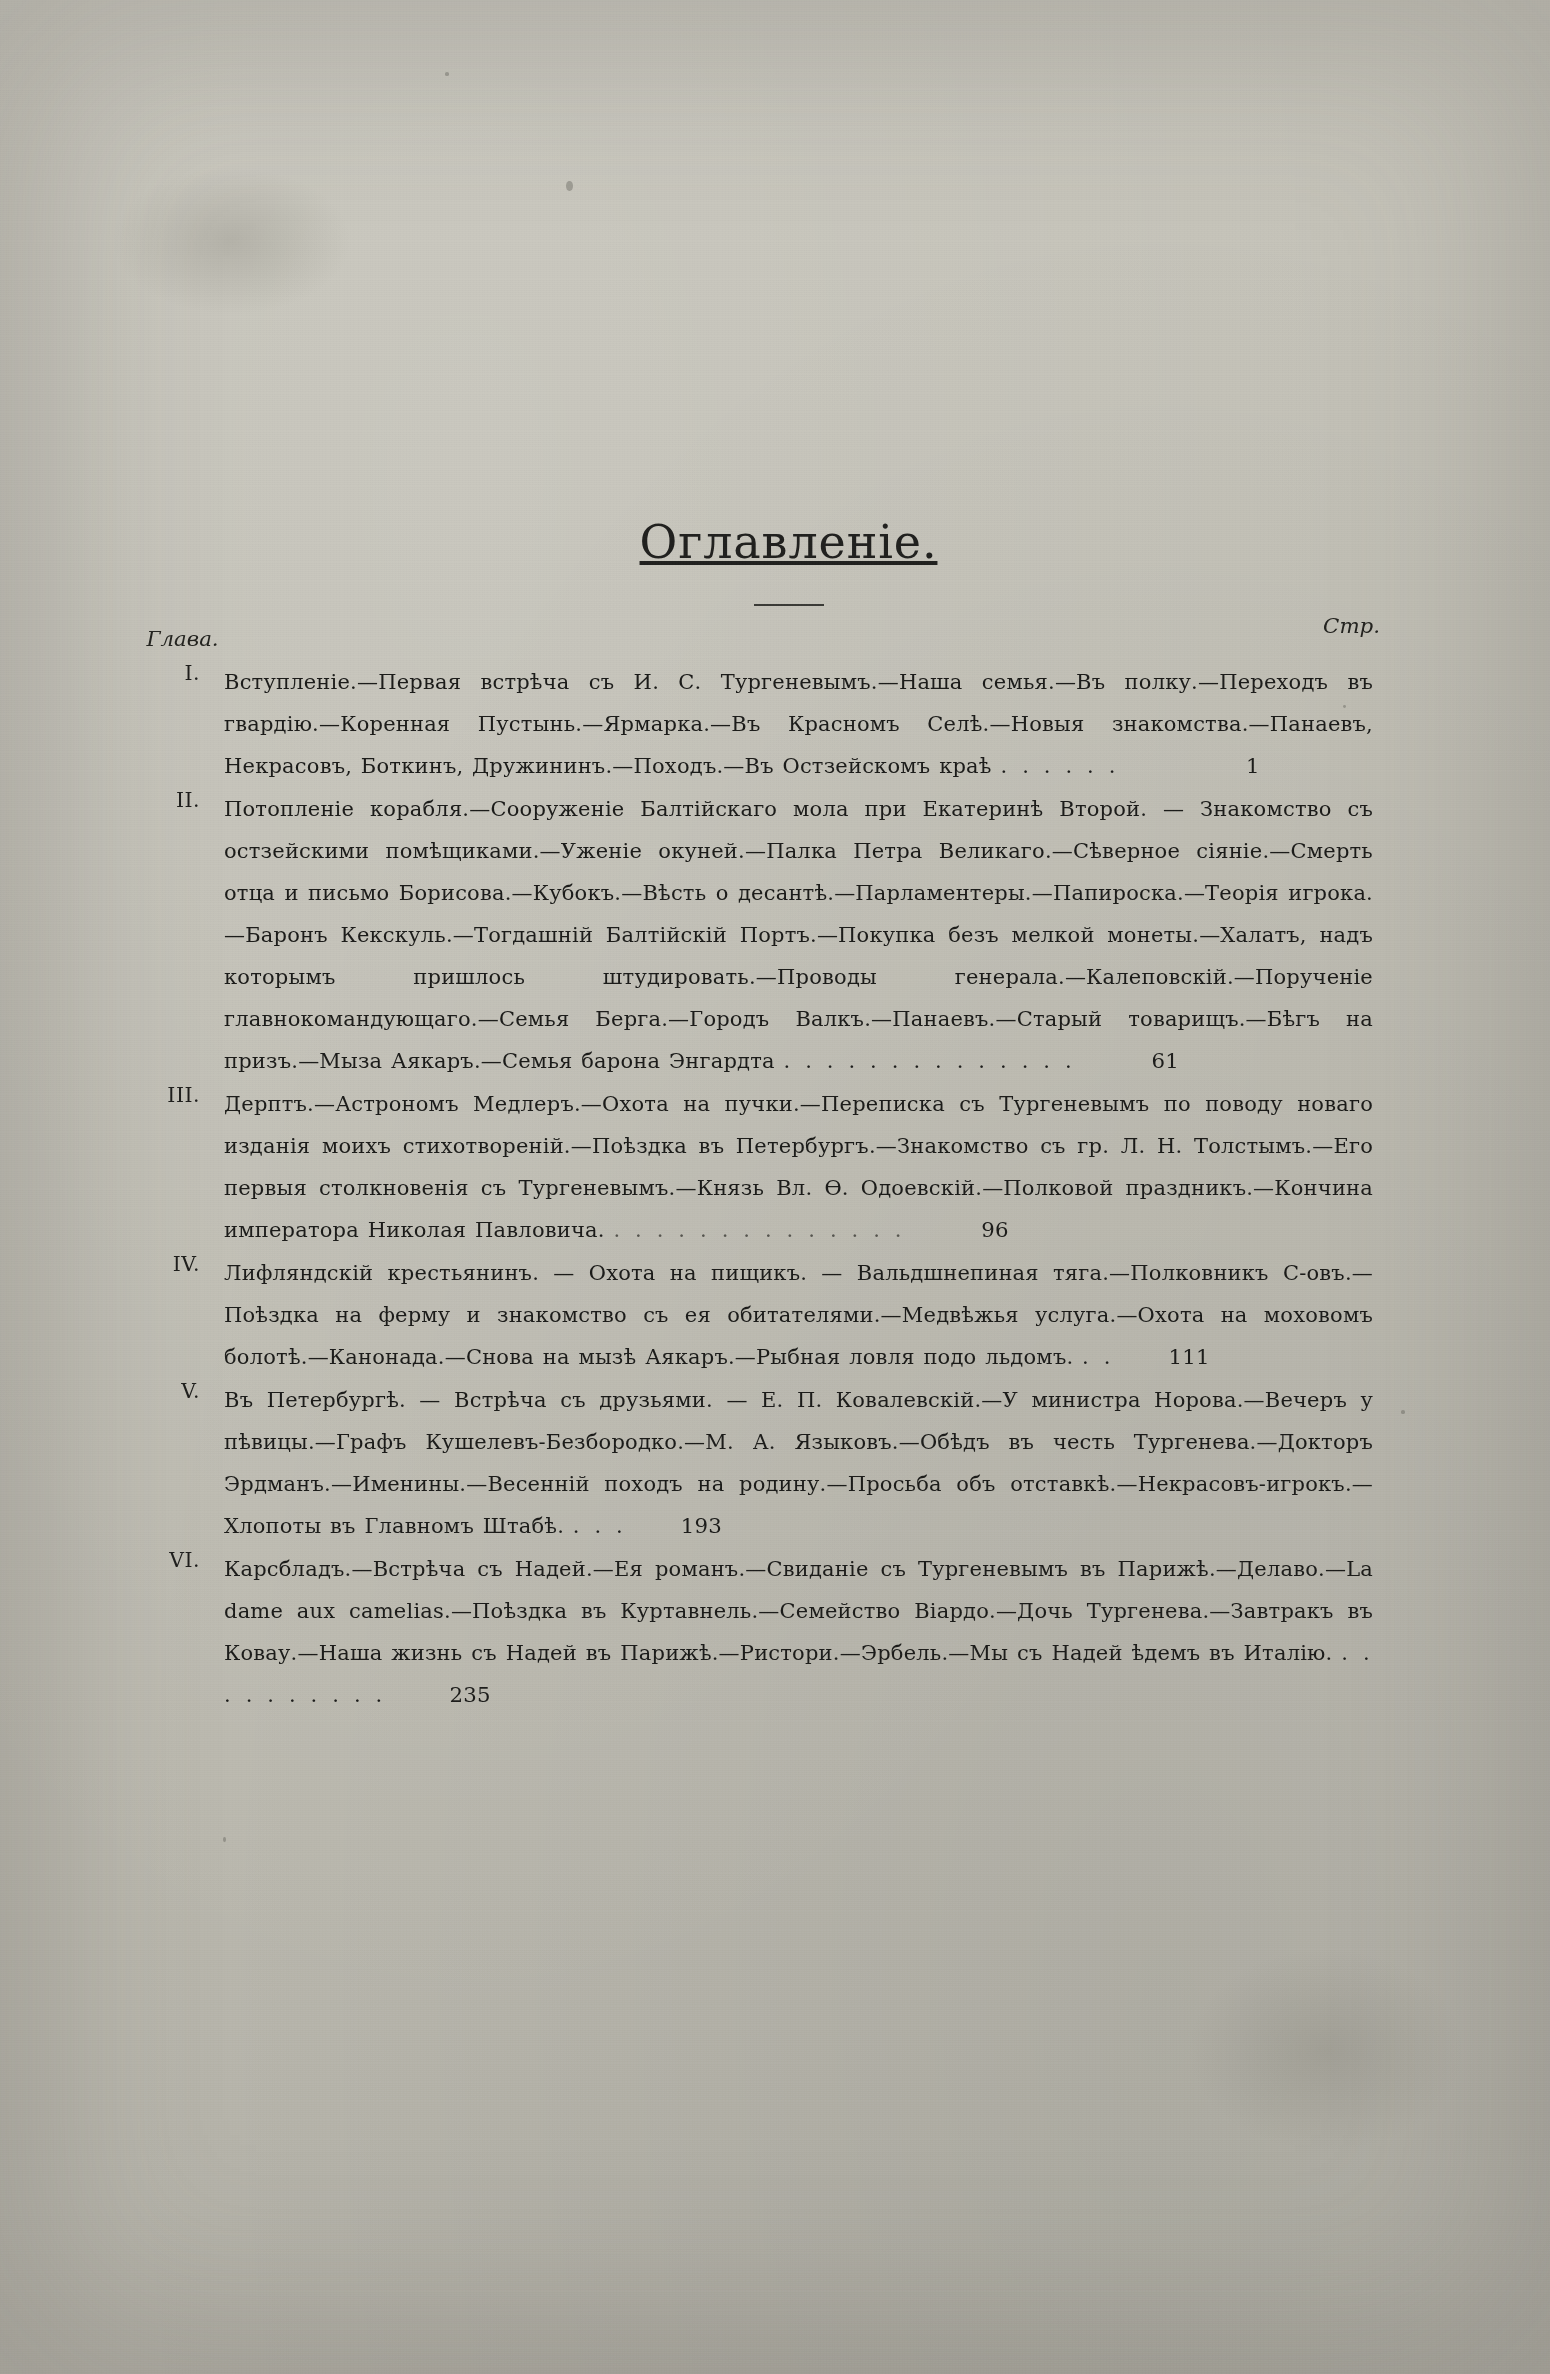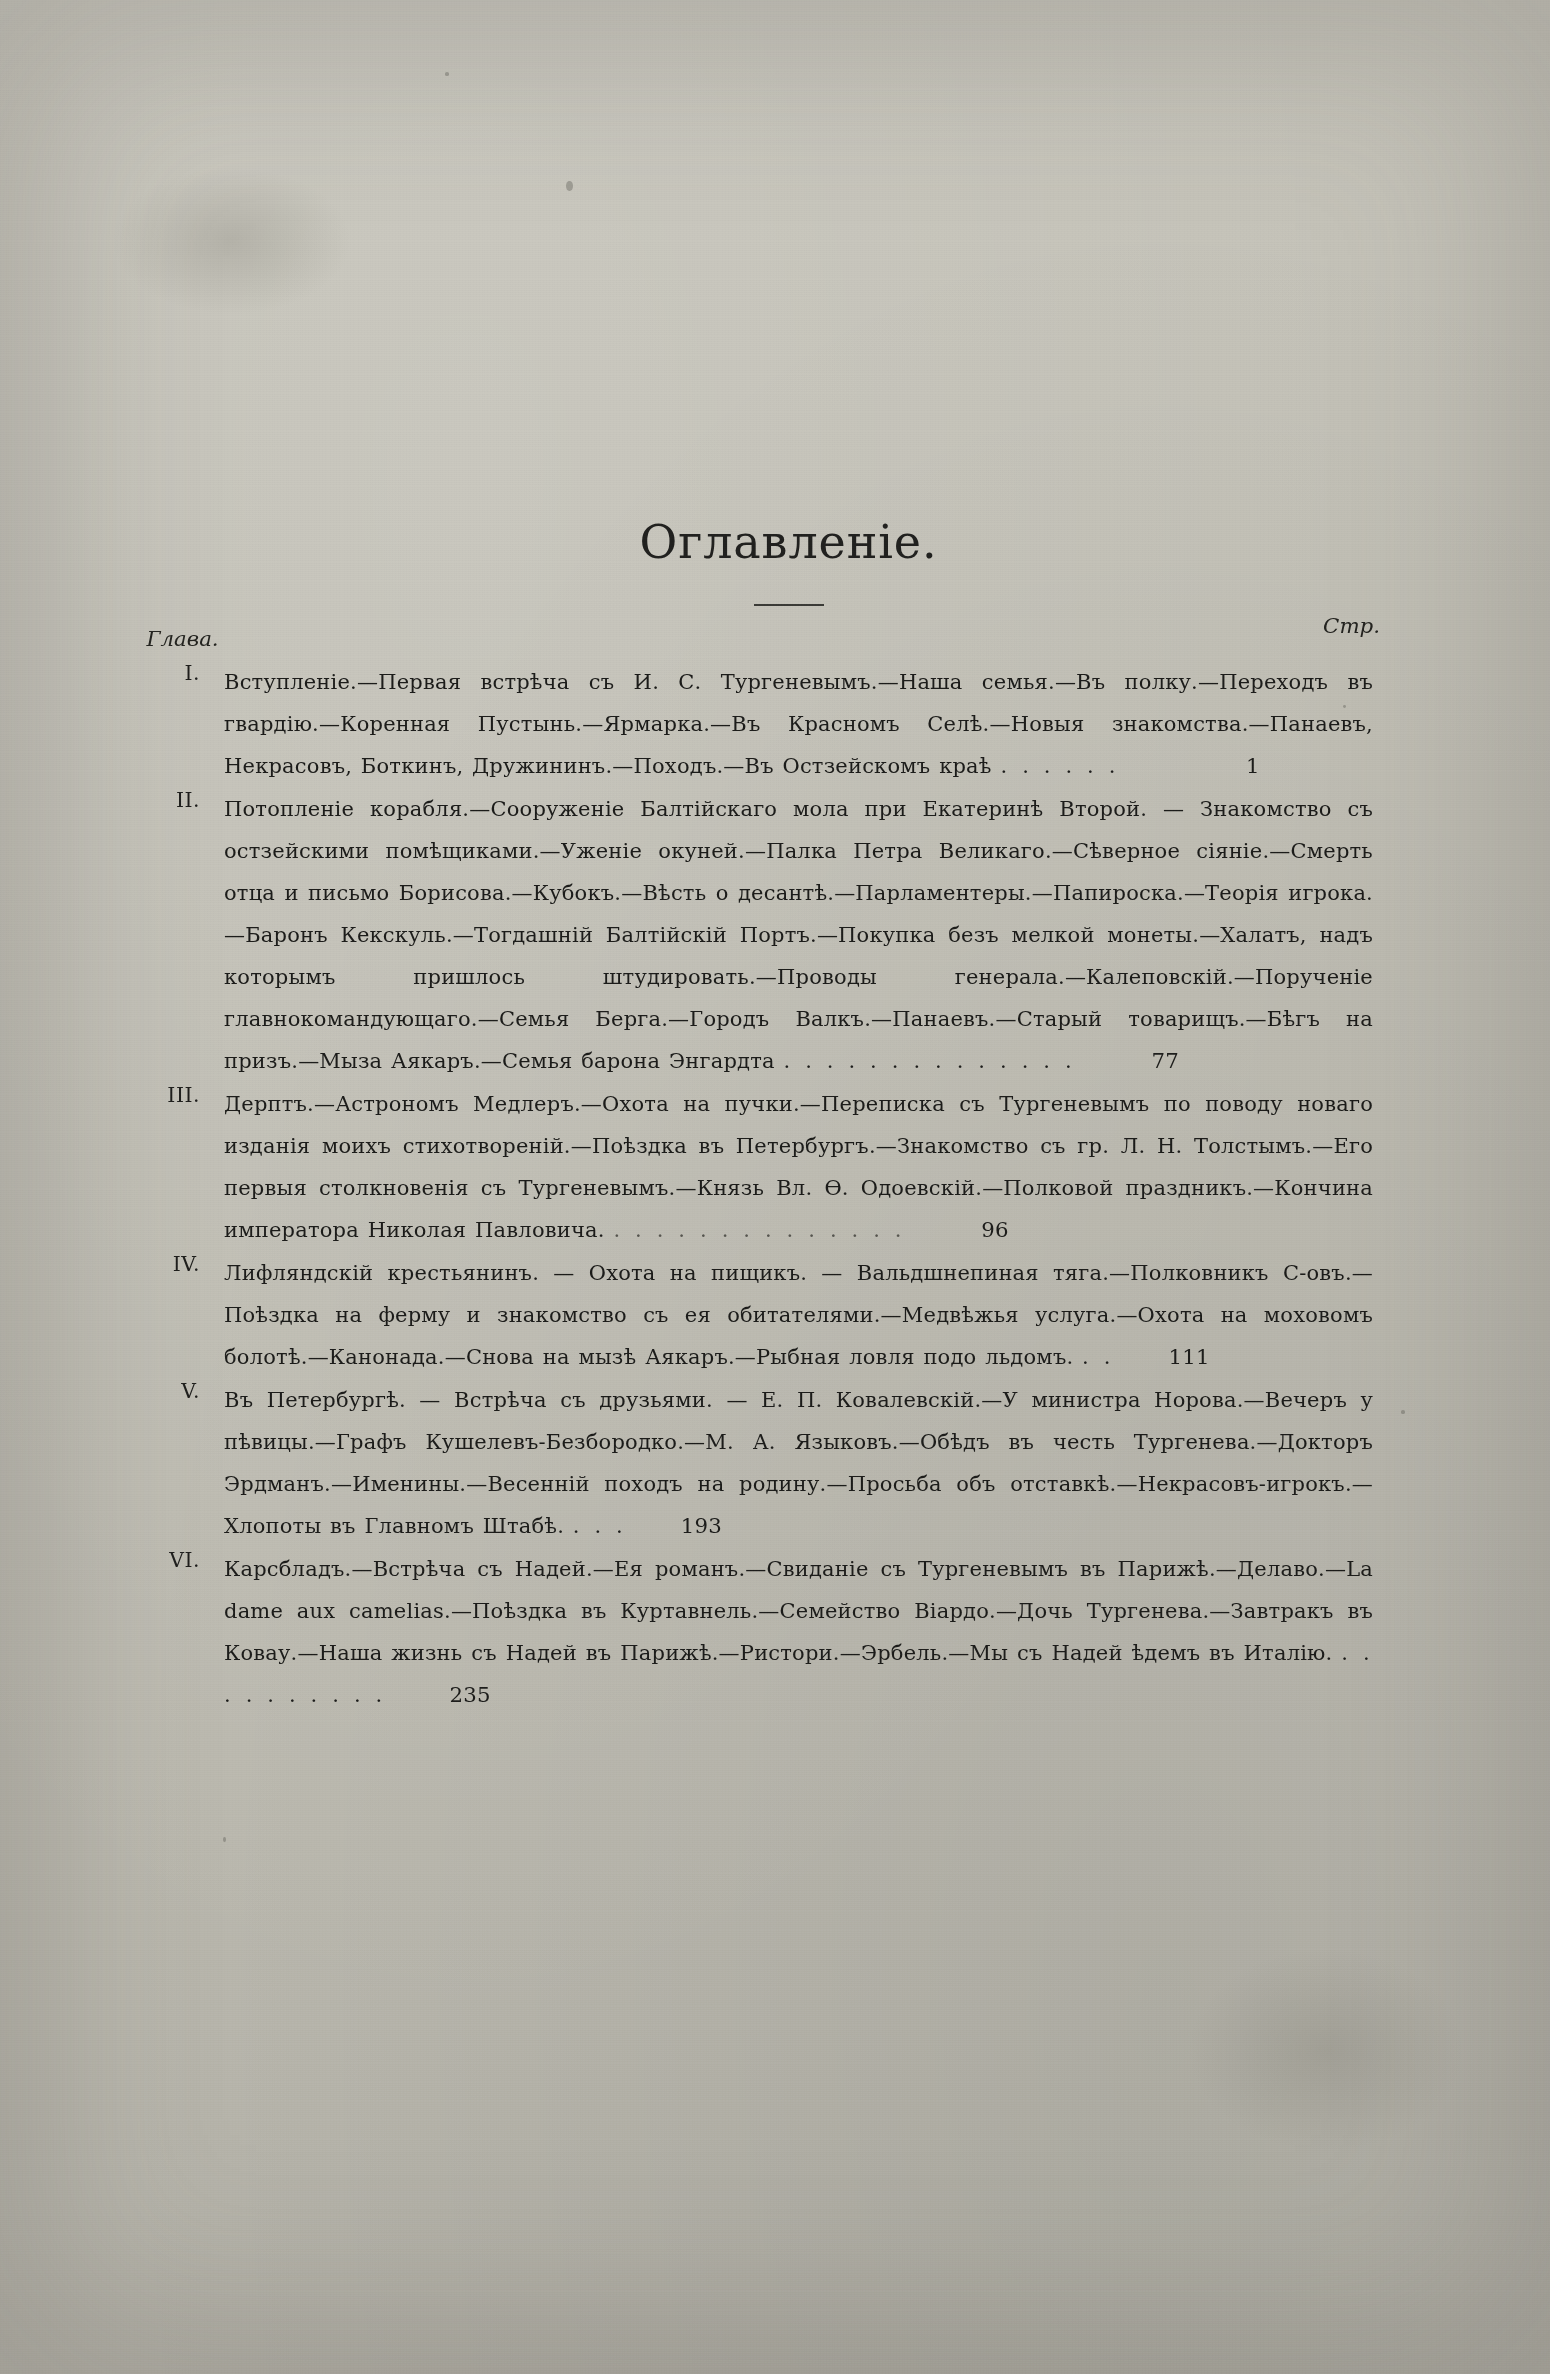--- a/index.html
+++ b/index.html
@@ -44,20 +44,21 @@
     width: 1299px;
   }
   .doc-title {
     text-align: center;
     font-size: 46px;
     letter-spacing: 0.9px;
     color: #20201e;
     margin-top: 515px;
     font-weight: normal;
     font-family: "DejaVu Serif", serif;
+    text-decoration: underline;
   }
   .rule {
     width: 70px;
     height: 1.9px;
     background: #3a3a36;
     margin: 35px auto 0 auto;
   }
   .colhead {
     position: relative;
     height: 33px;
@@ -157,21 +158,21 @@
           <span class="page-no" style="margin-left:16.7px;position:relative;right:-28px">1</span>
         </div>
       </div>
 
       <div class="entry">
         <span class="num">II.</span>
         <div class="body-text">
           <span>Потопленіе корабля.—Сооруженіе Балтійскаго мола при Екатеринѣ Второй. — Знакомство съ остзейскими помѣщиками.—Уженіе окуней.—Палка Петра Великаго.—Сѣверное сіяніе.—Смерть отца и письмо Борисова.—Кубокъ.—Вѣсть о десантѣ.—Парламентеры.—Папироска.—Теорія игрока.—Баронъ Кекскуль.—Тогдашній Балтійскій Портъ.—Покупка безъ мелкой монеты.—Халатъ, надъ которымъ пришлось штудировать.—Проводы генерала.—Калеповскій.—Порученіе главнокомандующаго.—Семья Берга.—Городъ Валкъ.—Панаевъ.—Старый товарищъ.—Бѣгъ на призъ.—Мыза Аякаръ.—Семья барона Энгардта</span>
           <span class="leader">. . . . . . . . . . . . . .</span>
           <span style="display:inline-block;width:37px"></span>
-          <span class="page-no" style="position:relative;right:-22px">77</span>
+          <span class="page-no" style="position:relative;right:-22px">61</span>
         </div>
       </div>
 
       <div class="entry">
         <span class="num">III.</span>
         <div class="body-text">
           <span>Дерптъ.—Астрономъ Медлеръ.—Охота на пучки.—Переписка съ Тургеневымъ по поводу новаго изданія моихъ стихотвореній.—Поѣздка въ Петербургъ.—Знакомство съ гр. Л. Н. Толстымъ.—Его первыя столкновенія съ Тургеневымъ.—Князь Вл. Ѳ. Одоевскій.—Полковой праздникъ.—Кончина императора Николая Павловича.</span>
           <span class="leader faded">. . . . . . . . . . . . . .</span>
           <span style="display:inline-block;width:37px"></span>
           <span class="page-no" style="position:relative;right:-22px">96</span>

